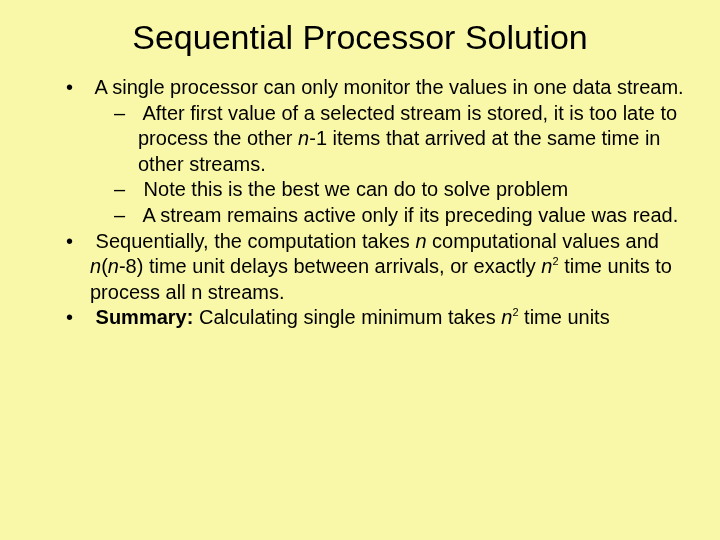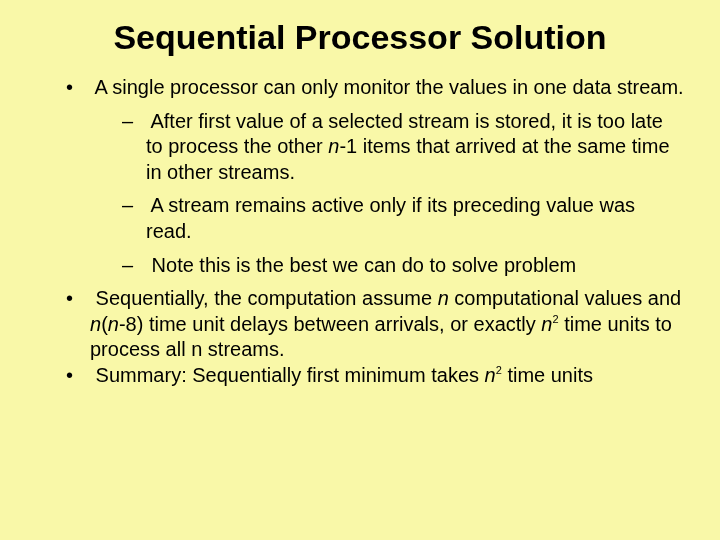--- a/index.html
+++ b/index.html
@@ -15,83 +15,83 @@
     background: #f9f8a8;
     box-sizing: border-box;
     padding: 18px 30px 20px 30px;
     font-family: Arial, Helvetica, sans-serif;
     color: #000;
   }
   .title {
     text-align: center;
     font-size: 34px;
     margin: 0 0 18px 0;
-    font-weight: 700;
+    font-weight: 400;
   }
   .content {
     font-size: 20px;
     line-height: 1.28;
   }
   .l1 {
     padding-left: 60px;
     text-indent: -24px;
     margin: 0 0 0 0;
   }
   .l2 {
     padding-left: 108px;
     text-indent: -24px;
-    margin: 8px;
+    margin: 0;
   }
   .bullet1::before {
     content: "•";
     display: inline-block;
     width: 24px;
     text-indent: 0;
   }
   .bullet2::before {
     content: "–";
     display: inline-block;
     width: 24px;
     text-indent: 0;
   }
   i.var { font-style: italic; }
   .sup {
     font-size: 0.55em;
     vertical-align: super;
     line-height: 0;
   }
-  .bold { font-weight: normal; }
+  .bold { font-weight: bold; }
 </style>
 </head>
 <body>
 
 <div class="slide">
   <h1 class="title">Sequential Processor Solution</h1>
 
   <div class="content">
 
     <p class="l1 bullet1">
       <span>A single processor can only monitor the values in one data stream.</span>
     </p>
 
     <p class="l2 bullet2">
       <span>After first value of a selected stream is stored, it is too late to process the other </span><i class="var">n</i><span>-1 items that arrived at the same time in other streams.</span>
     </p>
 
     <p class="l2 bullet2">
-      <span>A stream remains active only if its preceding value was read.</span>
+      <span>Note this is the best we can do to solve problem</span>
     </p>
 
     <p class="l2 bullet2">
-      <span>Note this is the best we can do to solve problem</span>
+      <span>A stream remains active only if its preceding value was read.</span>
     </p>
 
 
     <p class="l1 bullet1">
-      <span>Sequentially, the computation assume </span><i class="var">n</i><span> computational values and </span><i class="var">n</i><span>(</span><i class="var">n</i><span>-8) time unit delays  between arrivals, or exactly </span><i class="var">n</i><span class="sup">2</span><span> time units to process all n streams.</span>
+      <span>Sequentially, the computation takes </span><i class="var">n</i><span> computational values and </span><i class="var">n</i><span>(</span><i class="var">n</i><span>-8) time unit delays  between arrivals, or exactly </span><i class="var">n</i><span class="sup">2</span><span> time units to process all n streams.</span>
     </p>
 
     <p class="l1 bullet1">
-      <span class="bold">Summary:</span><span> Sequentially first minimum takes </span><i class="var">n</i><span class="sup">2</span><span> time units</span>
+      <span class="bold">Summary:</span><span> Calculating single minimum takes </span><i class="var">n</i><span class="sup">2</span><span> time units</span>
     </p>
 
   </div>
 </div>
 
 </body></html>

